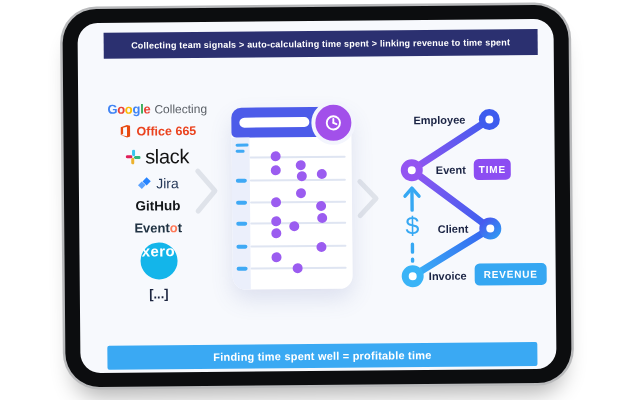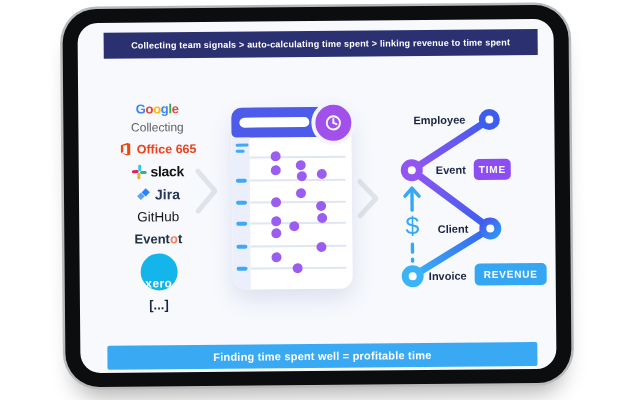--- a/index.html
+++ b/index.html
@@ -18,31 +18,31 @@
     display:flex;align-items:center;justify-content:center;color:#fff;font-weight:700;
     font-size:9px;letter-spacing:.2px;white-space:nowrap;}
   .banner-bottom{position:absolute;left:27px;top:323px;width:430px;height:24px;background:#3aa9f3;
     border-radius:2px;display:flex;align-items:center;justify-content:center;color:#fff;
     font-weight:700;font-size:11px;letter-spacing:.2px;}
 
   
   .logo-list{position:absolute;left:18px;top:79px;width:122px;display:flex;flex-direction:column;
     align-items:center;gap:7px;}
   .logo-row{display:flex;align-items:center;gap:4px;white-space:nowrap;}
-  .gw{font-size:12px;color:#5a5f66;flex-direction:column;}
+  .gw{font-size:12px;color:#5a5f66;}
   .gword{font-weight:700;font-size:13px;letter-spacing:-.3px;}
   .gc0,.gc3{color:#4285F4}.gc1,.gc5{color:#EA4335}.gc2{color:#FBBC05}.gc4{color:#34A853}
   .office-label{color:#ea431f;font-weight:600;font-size:12.5px;}
-  .slack-label{font-weight:700;font-size:14px;color:#121212;letter-spacing:-.3px;}
-  .jira-label{color:#253858;font-size:14px;font-weight:700;}
-  .github-label{font-weight:400;font-size:13.5px;color:#14171a;}
+  .slack-label{font-weight:400;font-size:20px;color:#121212;letter-spacing:-.3px;}
+  .jira-label{color:#253858;font-size:14px;font-weight:400;}
+  .github-label{font-weight:700;font-size:13.5px;color:#14171a;}
   .hubspot-label{font-weight:800;font-size:13px;color:#213343;}
   .hub-o{color:#ff7a59;}
   .xero-circle{width:37px;height:37px;border-radius:50%;background:#13b5ea;color:#fff;
-    display:flex;align-items:flex-end;justify-content:center;font-size:12px;font-weight:700;
+    display:flex;align-items:flex-start;justify-content:center;font-size:15px;font-weight:700;
     letter-spacing:.4px;}
   .more-label{font-size:13px;color:#1c2540;font-weight:600;}
 
   
   .chev{position:absolute;}
   .chev polyline{fill:none;stroke:#dfe3ea;stroke-width:5;stroke-linecap:round;stroke-linejoin:round;}
   .chev1{left:116px;top:146px;}
   .chev2{left:278px;top:158px;}
 
   

